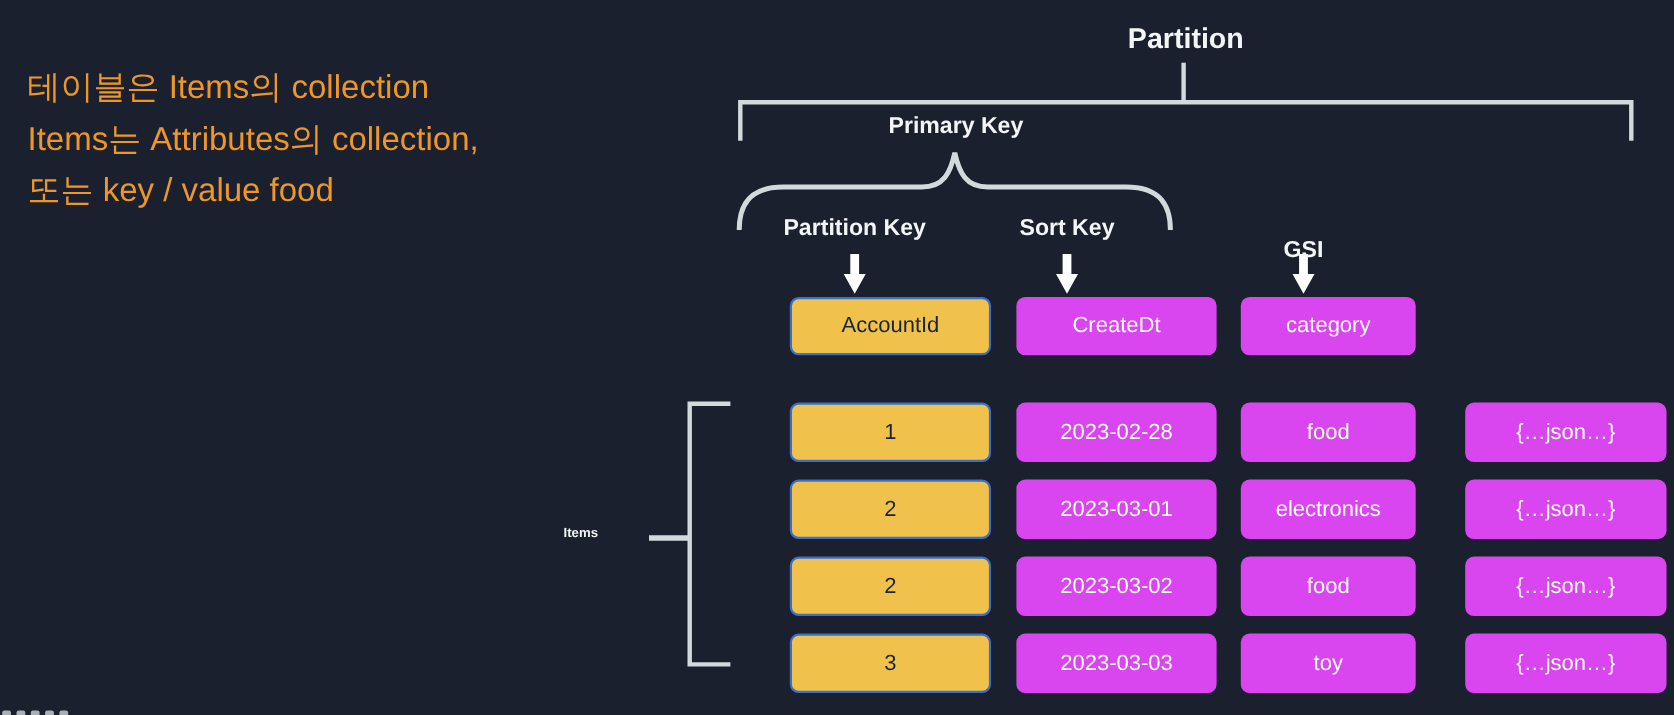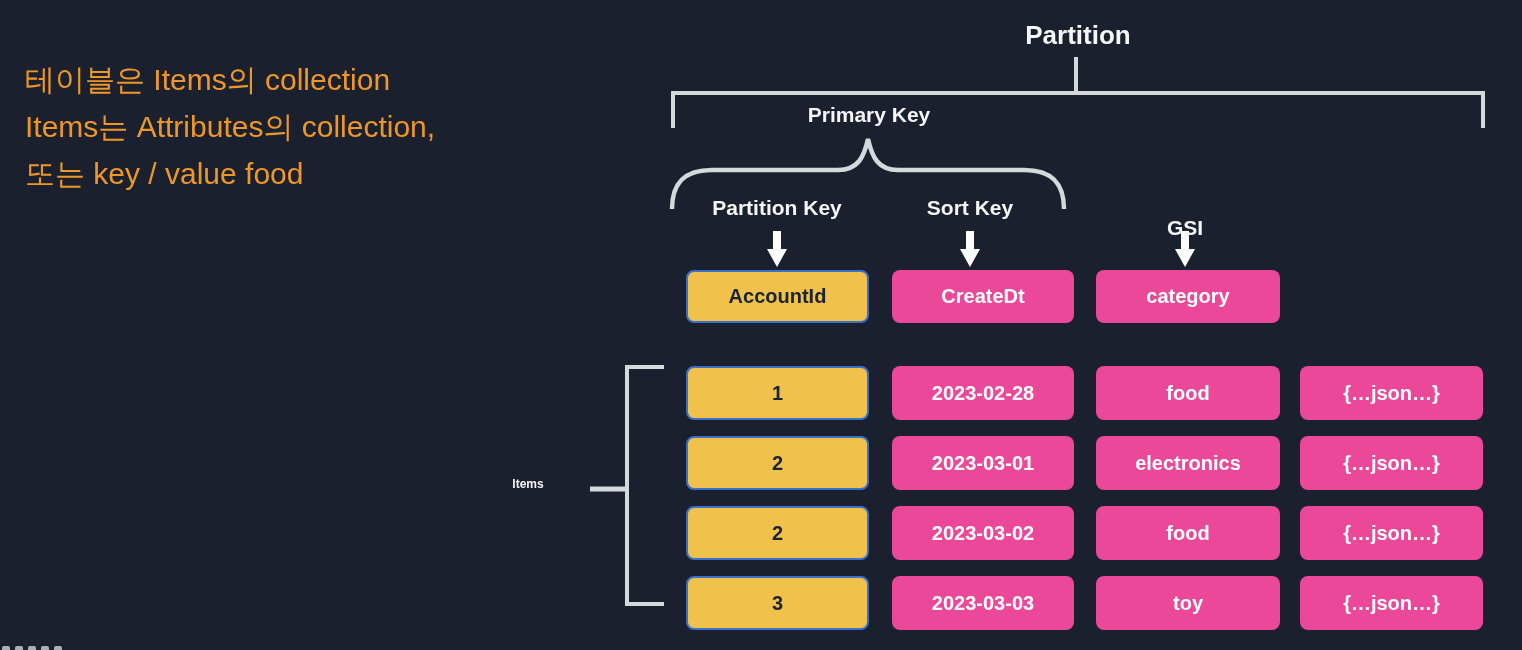--- a/index.html
+++ b/index.html
@@ -55,36 +55,37 @@
   .lbl-gsi { left: 1185px; top: 194px; margin-top: 22px; }
   .lbl-items { left: 528px; top: 477px; font-size: 12px; }
 
   
   .cell {
     position: absolute;
     border-radius: 8px;
     display: flex;
     align-items: center;
     justify-content: center;
-    font-weight: 700;
+    font-weight: 400;
     font-size: 20px;
     box-sizing: border-box;
+    margin-left: 32px;
   }
   .cell.orange {
-    background: #ec4899;
+    background: #d946ef;
     color: #FFFFFF;
   }
   .cell.yellow {
     background: #F0C24B;
     border: 2px solid #3B6FC9;
     color: #1B2433;
   }
   .c1 { left: 686px; width: 183px; }
   .c2 { left: 892px; width: 182px; }
-  .c3 { left: 1096px; width: 184px; }
+  .c3 { left: 1096px; width: 159px; }
   .c4 { left: 1300px; width: 183px; }
   .hrow { top: 270px; height: 53px; }
   .r0 { top: 366px; height: 54px; }
   .r1 { top: 436px; height: 54px; }
   .r2 { top: 506px; height: 54px; }
   .r3 { top: 576px; height: 54px; }
 
   
   .watermark {
     position: absolute;

